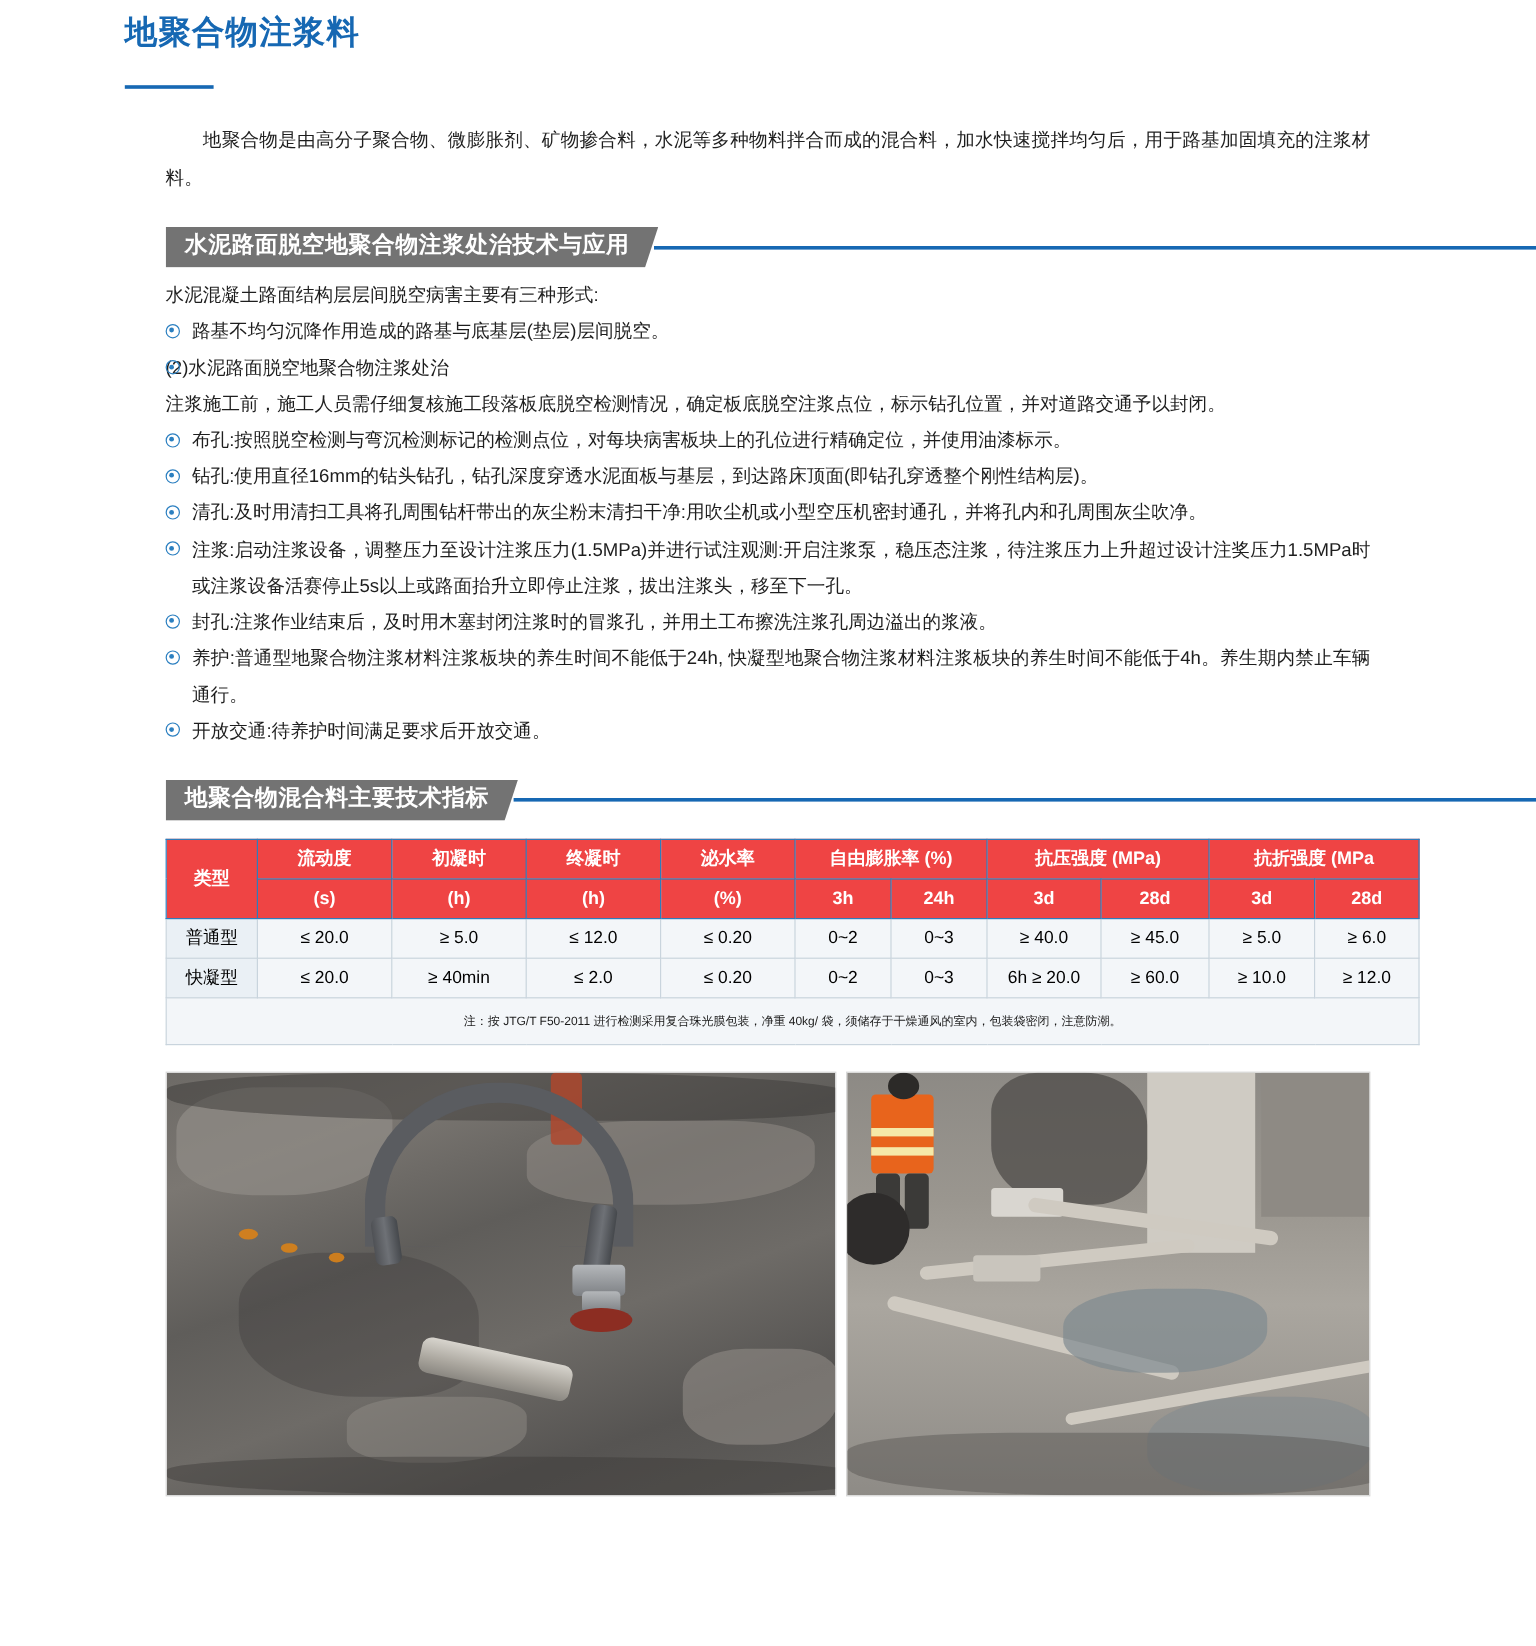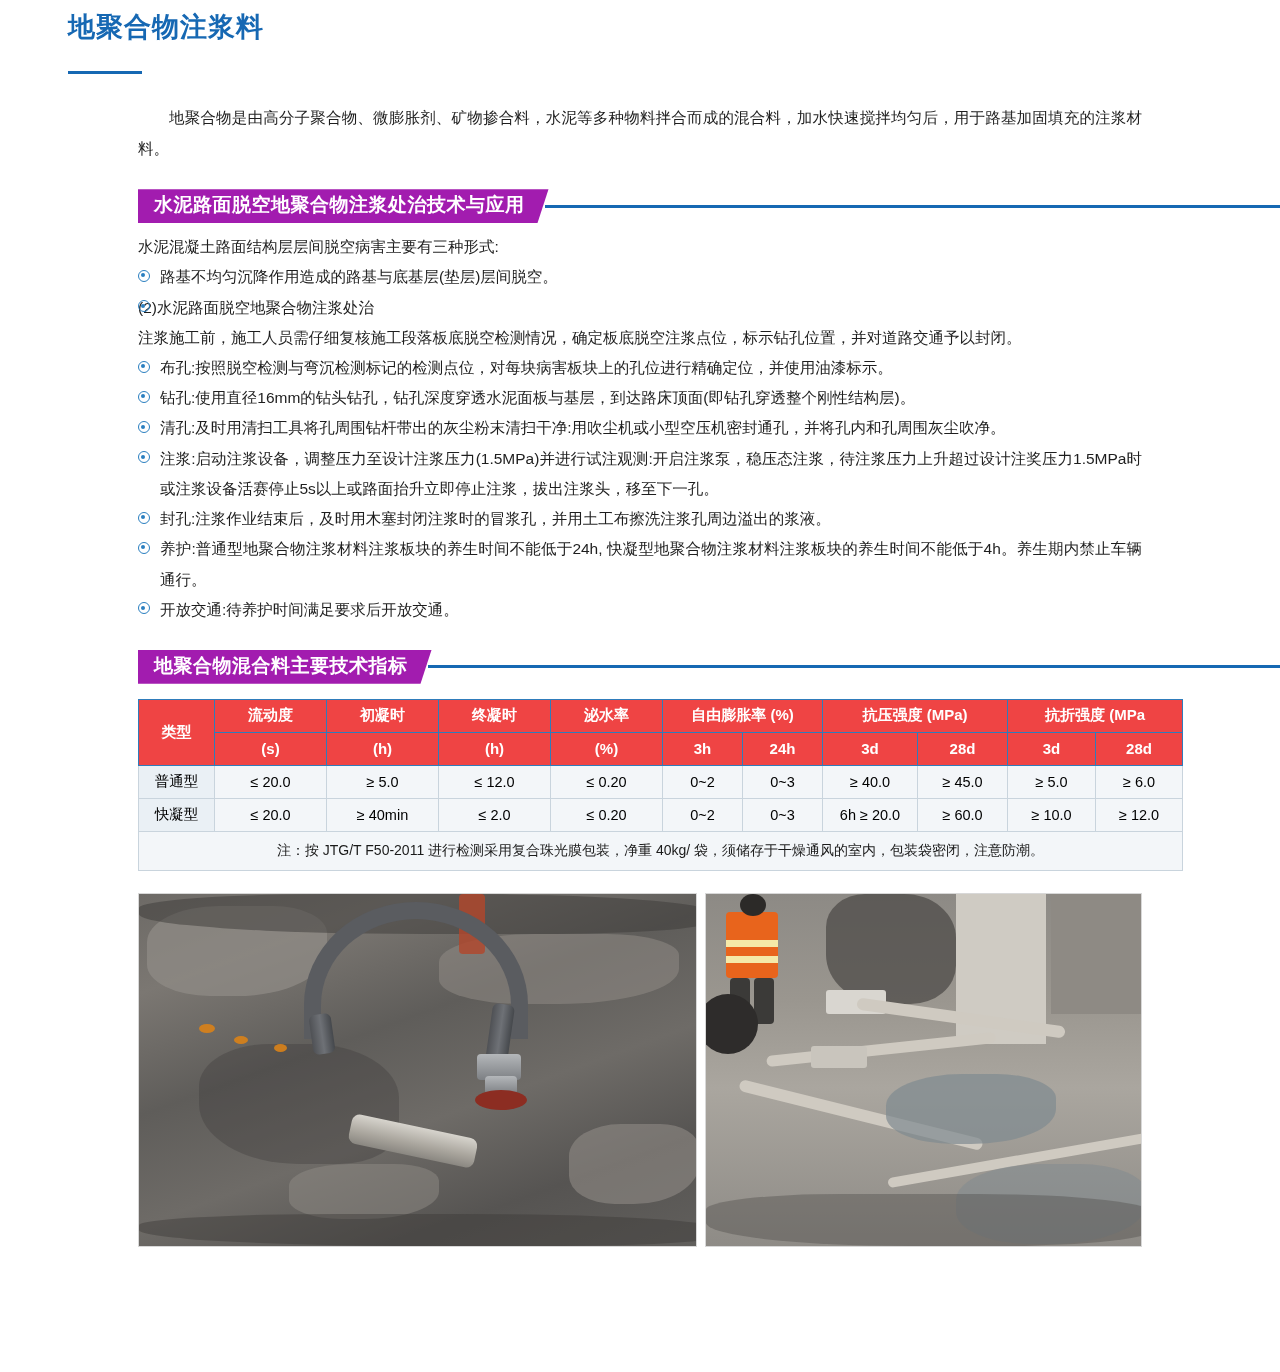--- a/index.html
+++ b/index.html
@@ -16,21 +16,21 @@
   }
   .page {
     width: 1280px;
     min-height: 1372px;
     position: relative;
     box-sizing: border-box;
     padding: 0;
   }
   
   .title-block {
-    padding: 10px 0 0 68px;
+    padding: 10px 0 0 104px;
   }
   .doc-title {
     font-size: 27px;
     font-weight: bold;
     color: #1668b3;
     letter-spacing: 1px;
     line-height: 1.3;
     margin: 0;
   }
   .title-rule {
@@ -51,21 +51,21 @@
 
   
   .section-head {
     margin: 26px 0 0 138px;
     position: relative;
     height: 32px;
     display: flex;
     align-items: center;
   }
   .section-head .bar {
-    background: #a21caf;
+    background: #737373;
     color: #ffffff;
     font-size: 19px;
     font-weight: bold;
     letter-spacing: 0.5px;
     padding: 5px 14px 6px 16px;
     line-height: 1.2;
     position: relative;
     z-index: 2;
     clip-path: polygon(0 0, 100% 0, calc(100% - 11px) 100%, 0 100%);
     padding-right: 24px;
@@ -138,21 +138,21 @@
   table.spec tbody td {
     background: #f3f6f9;
     color: #000000;
   }
   table.spec tbody td.rowlabel {
     background: #eaf0f5;
     font-weight: normal;
   }
   table.spec tfoot td {
     background: #f3f6f9;
-    font-size: 14px;
+    font-size: 10px;
     padding: 8px 27px;
     text-align: center;
   }
 
   
   .photos {
     margin: 22px 138px 0 138px;
     display: flex;
     gap: 8px;
   }

